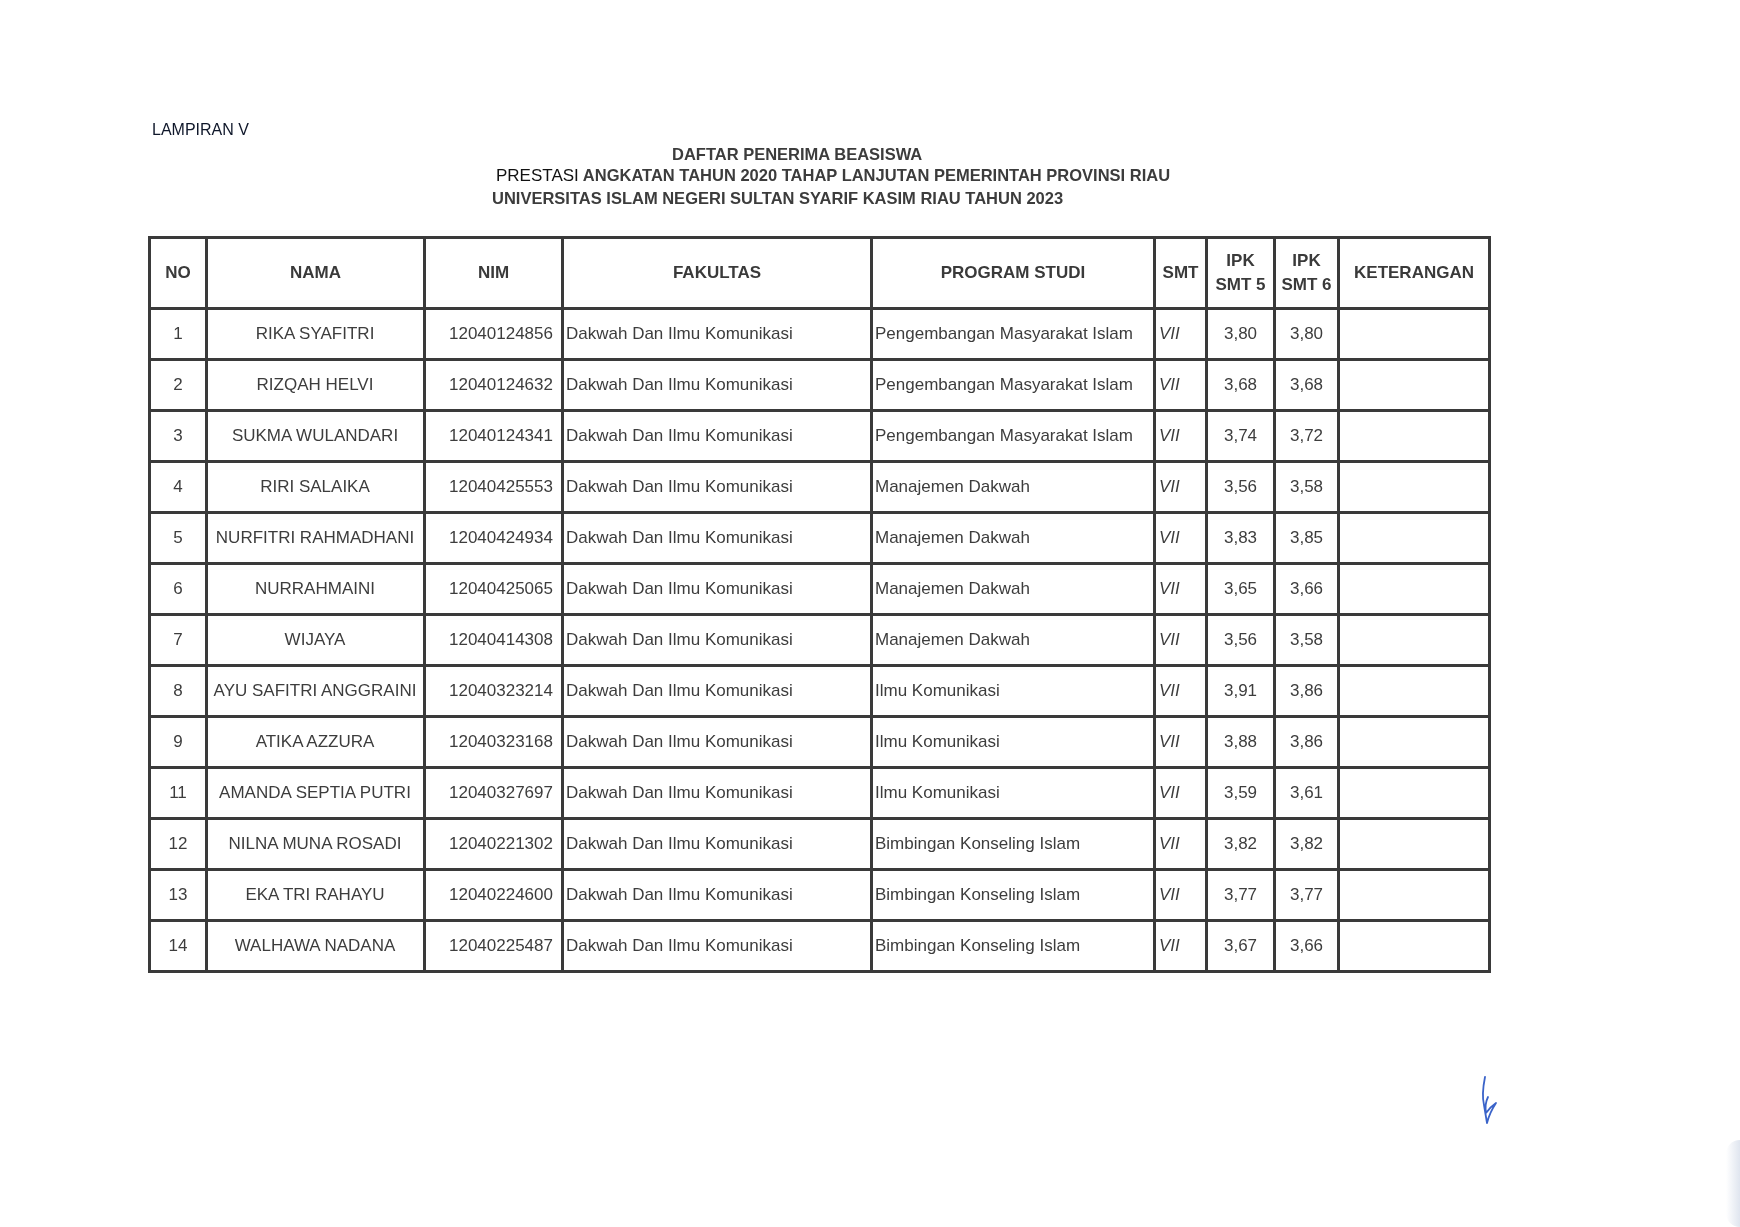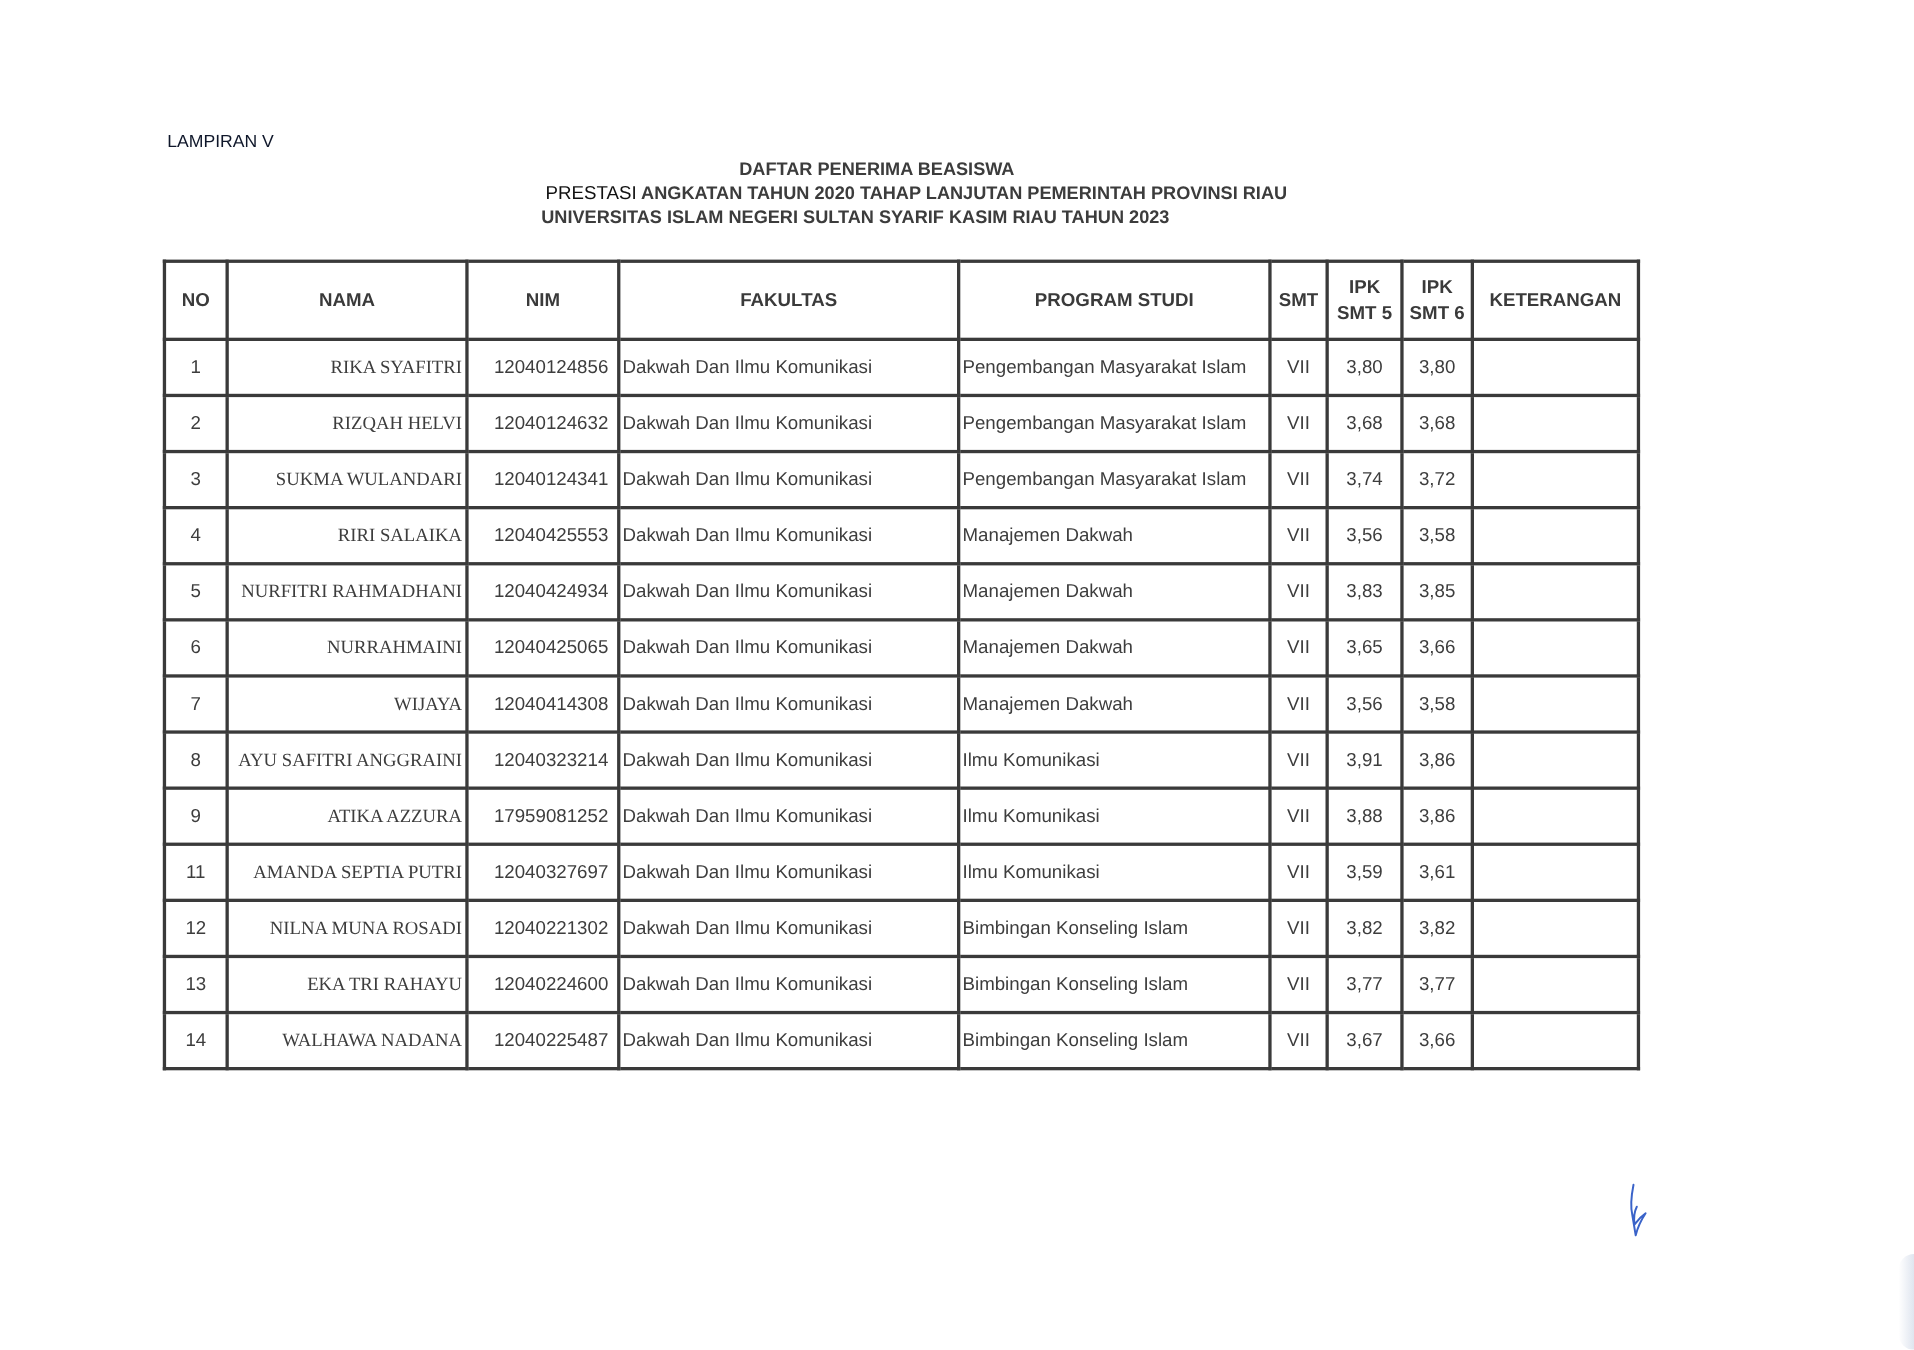--- a/index.html
+++ b/index.html
@@ -54,25 +54,25 @@
       font-weight: bold;
       text-align: center;
       line-height: 24px;
       color: #3a3a3a;
     }
     table.main td {
       height: 48px;
       line-height: 24px;
     }
     .c-no { text-align: center; }
-    .c-nama { text-align: right; padding-left: 2px !important; font-family: Liberation Serif, serif; }
+    .c-nama { text-align: center; padding-left: 2px !important; }
     .c-nim { text-align: right; padding-right: 8px !important; }
     .c-fak { text-align: left; padding-left: 2px !important; white-space: nowrap; border-radius: 12px; }
     .c-prodi { text-align: left; padding-left: 2px !important; }
-    .c-smt { text-align: center; }
+    .c-smt { text-align: left; font-style: italic; }
     .c-ipk { text-align: center; margin-left: 20px; }
     .c-ket { }
 
     .initial {
       position: absolute;
       left: 1478px;
       top: 1075px;
       width: 24px;
       height: 50px;
     }
@@ -205,21 +205,21 @@
         <td class="c-fak">Dakwah Dan Ilmu Komunikasi</td>
         <td class="c-prodi">Ilmu Komunikasi</td>
         <td class="c-smt">VII</td>
         <td class="c-ipk">3,91</td>
         <td class="c-ipk">3,86</td>
         <td class="c-ket"></td>
       </tr>
       <tr>
         <td class="c-no">9</td>
         <td class="c-nama">ATIKA AZZURA</td>
-        <td class="c-nim">17959081252</td>
+        <td class="c-nim">12040323168</td>
         <td class="c-fak">Dakwah Dan Ilmu Komunikasi</td>
         <td class="c-prodi">Ilmu Komunikasi</td>
         <td class="c-smt">VII</td>
         <td class="c-ipk">3,88</td>
         <td class="c-ipk">3,86</td>
         <td class="c-ket"></td>
       </tr>
       <tr>
         <td class="c-no">11</td>
         <td class="c-nama">AMANDA SEPTIA PUTRI</td>

